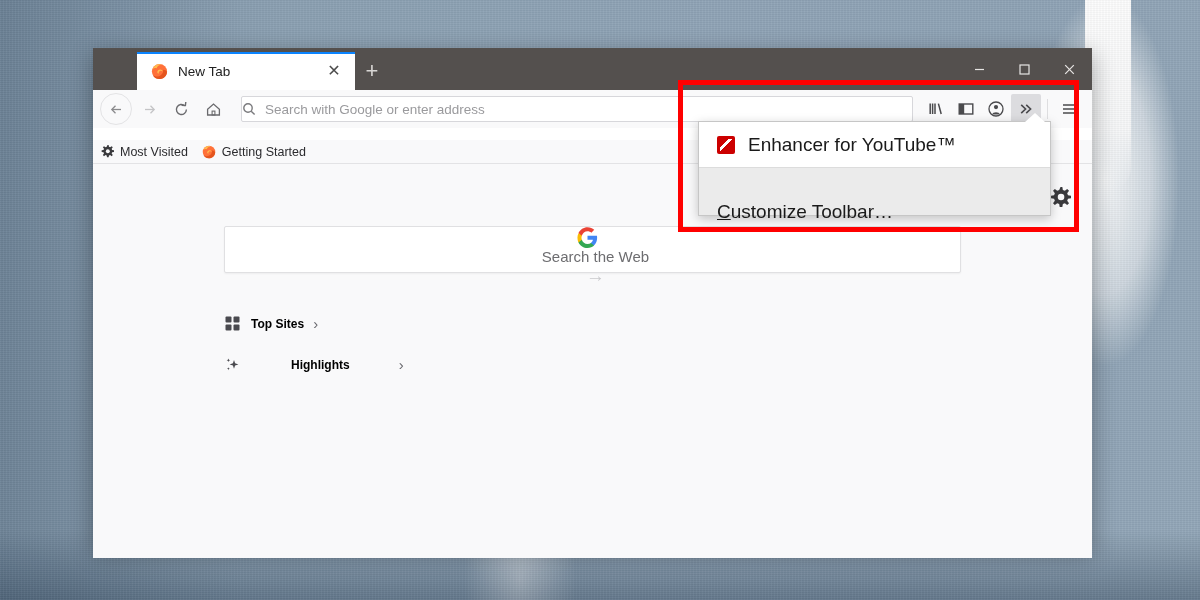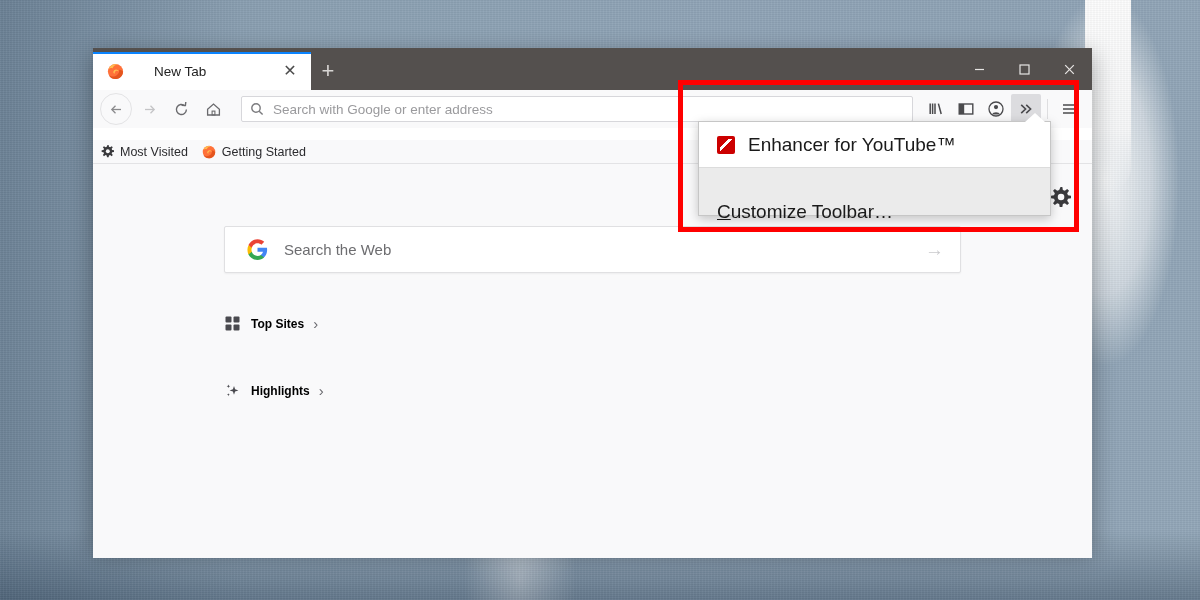--- a/index.html
+++ b/index.html
@@ -58,26 +58,26 @@
   
   .tab-strip {
     position: relative;
     height: 42px;
     background: #54504e;
     display:flex;
     align-items: flex-end;
   }
   .tab {
     position: relative;
+    margin-left: 44px;
     width: 218px; height: 38px;
     background: #ffffff;
     display:flex; align-items:center;
     box-sizing: border-box;
     padding: 0 10px 0 14px;
-    gap: 20px;
   }
   .tab::before {
     content:"";
     position:absolute; left:0; top:0; right:0; height:2px;
     background:#0a84ff;
   }
   .tab-favicon { width:17px; height:17px; flex:0 0 auto; margin-right:10px; position:relative; }
   .tab-title {
     flex:1 1 auto;
     font-size: 13.5px; color:#222; white-space:nowrap; overflow:hidden;
@@ -121,21 +121,21 @@
   .nav-btn.disabled { color:#c4c4c6; }
 
   .urlbar {
     flex: 1 1 auto;
     margin: 0 8px 0 12px;
     height:26px;
     background:#ffffff;
     border:1px solid #d7d7db;
     border-radius:2px;
     display:flex; align-items:center;
-    padding: 0 8px;
+    padding: 0 0;
     box-sizing:border-box;
   }
   .urlbar-icon { margin-right:9px; display:flex; color:#7a7a7d; }
   .urlbar-text { font-size:13.5px; color:#9a9a9d; white-space:nowrap; }
 
   .tool-icons { display:flex; align-items:center; }
   .tool-btn {
     width:30px; height:30px;
     display:flex; align-items:center; justify-content:center;
     color:#4a4a4d;
@@ -177,32 +177,33 @@
     position:absolute;
     left:131px; top:62px;
     width:737px; height:47px;
     background:#ffffff;
     border:1px solid #e0e0e2;
     border-radius:2px;
     box-shadow: 0 1px 2px rgba(0,0,0,0.05);
     display:flex; align-items:center;
     padding: 0 16px 0 22px;
     box-sizing:border-box;
+    flex-direction:column;
   }
   .web-search .g-icon { margin-right:16px; flex:0 0 auto; }
   .web-search .ws-text { flex:1 1 auto; font-size:15px; color:#6d6d70; }
   .web-search .ws-go { color:#c9c9cc; font-size:19px; }
 
   .section-row {
     position:absolute;
     left:131px;
     display:flex; align-items:center;
   }
   .section-row.top-sites { top:151px; }
-  .section-row.highlights { top:218px; }
+  .section-row.highlights { top:192px;gap:40px; }
   .sec-icon { width:17px; height:17px; margin-right:10px; display:flex; align-items:center; justify-content:center; color:#4a4a4f; }
   .sec-label { font-size:12px; font-weight:bold; color:#000000; }
   .sec-chevron { margin-left:9px; color:#6a6a6f; font-size:15px; }
 
   
   #overflow-panel {
     position:absolute;
     left: 605px; top: 73px;
     width: 351px;
     background:#ebebeb;

